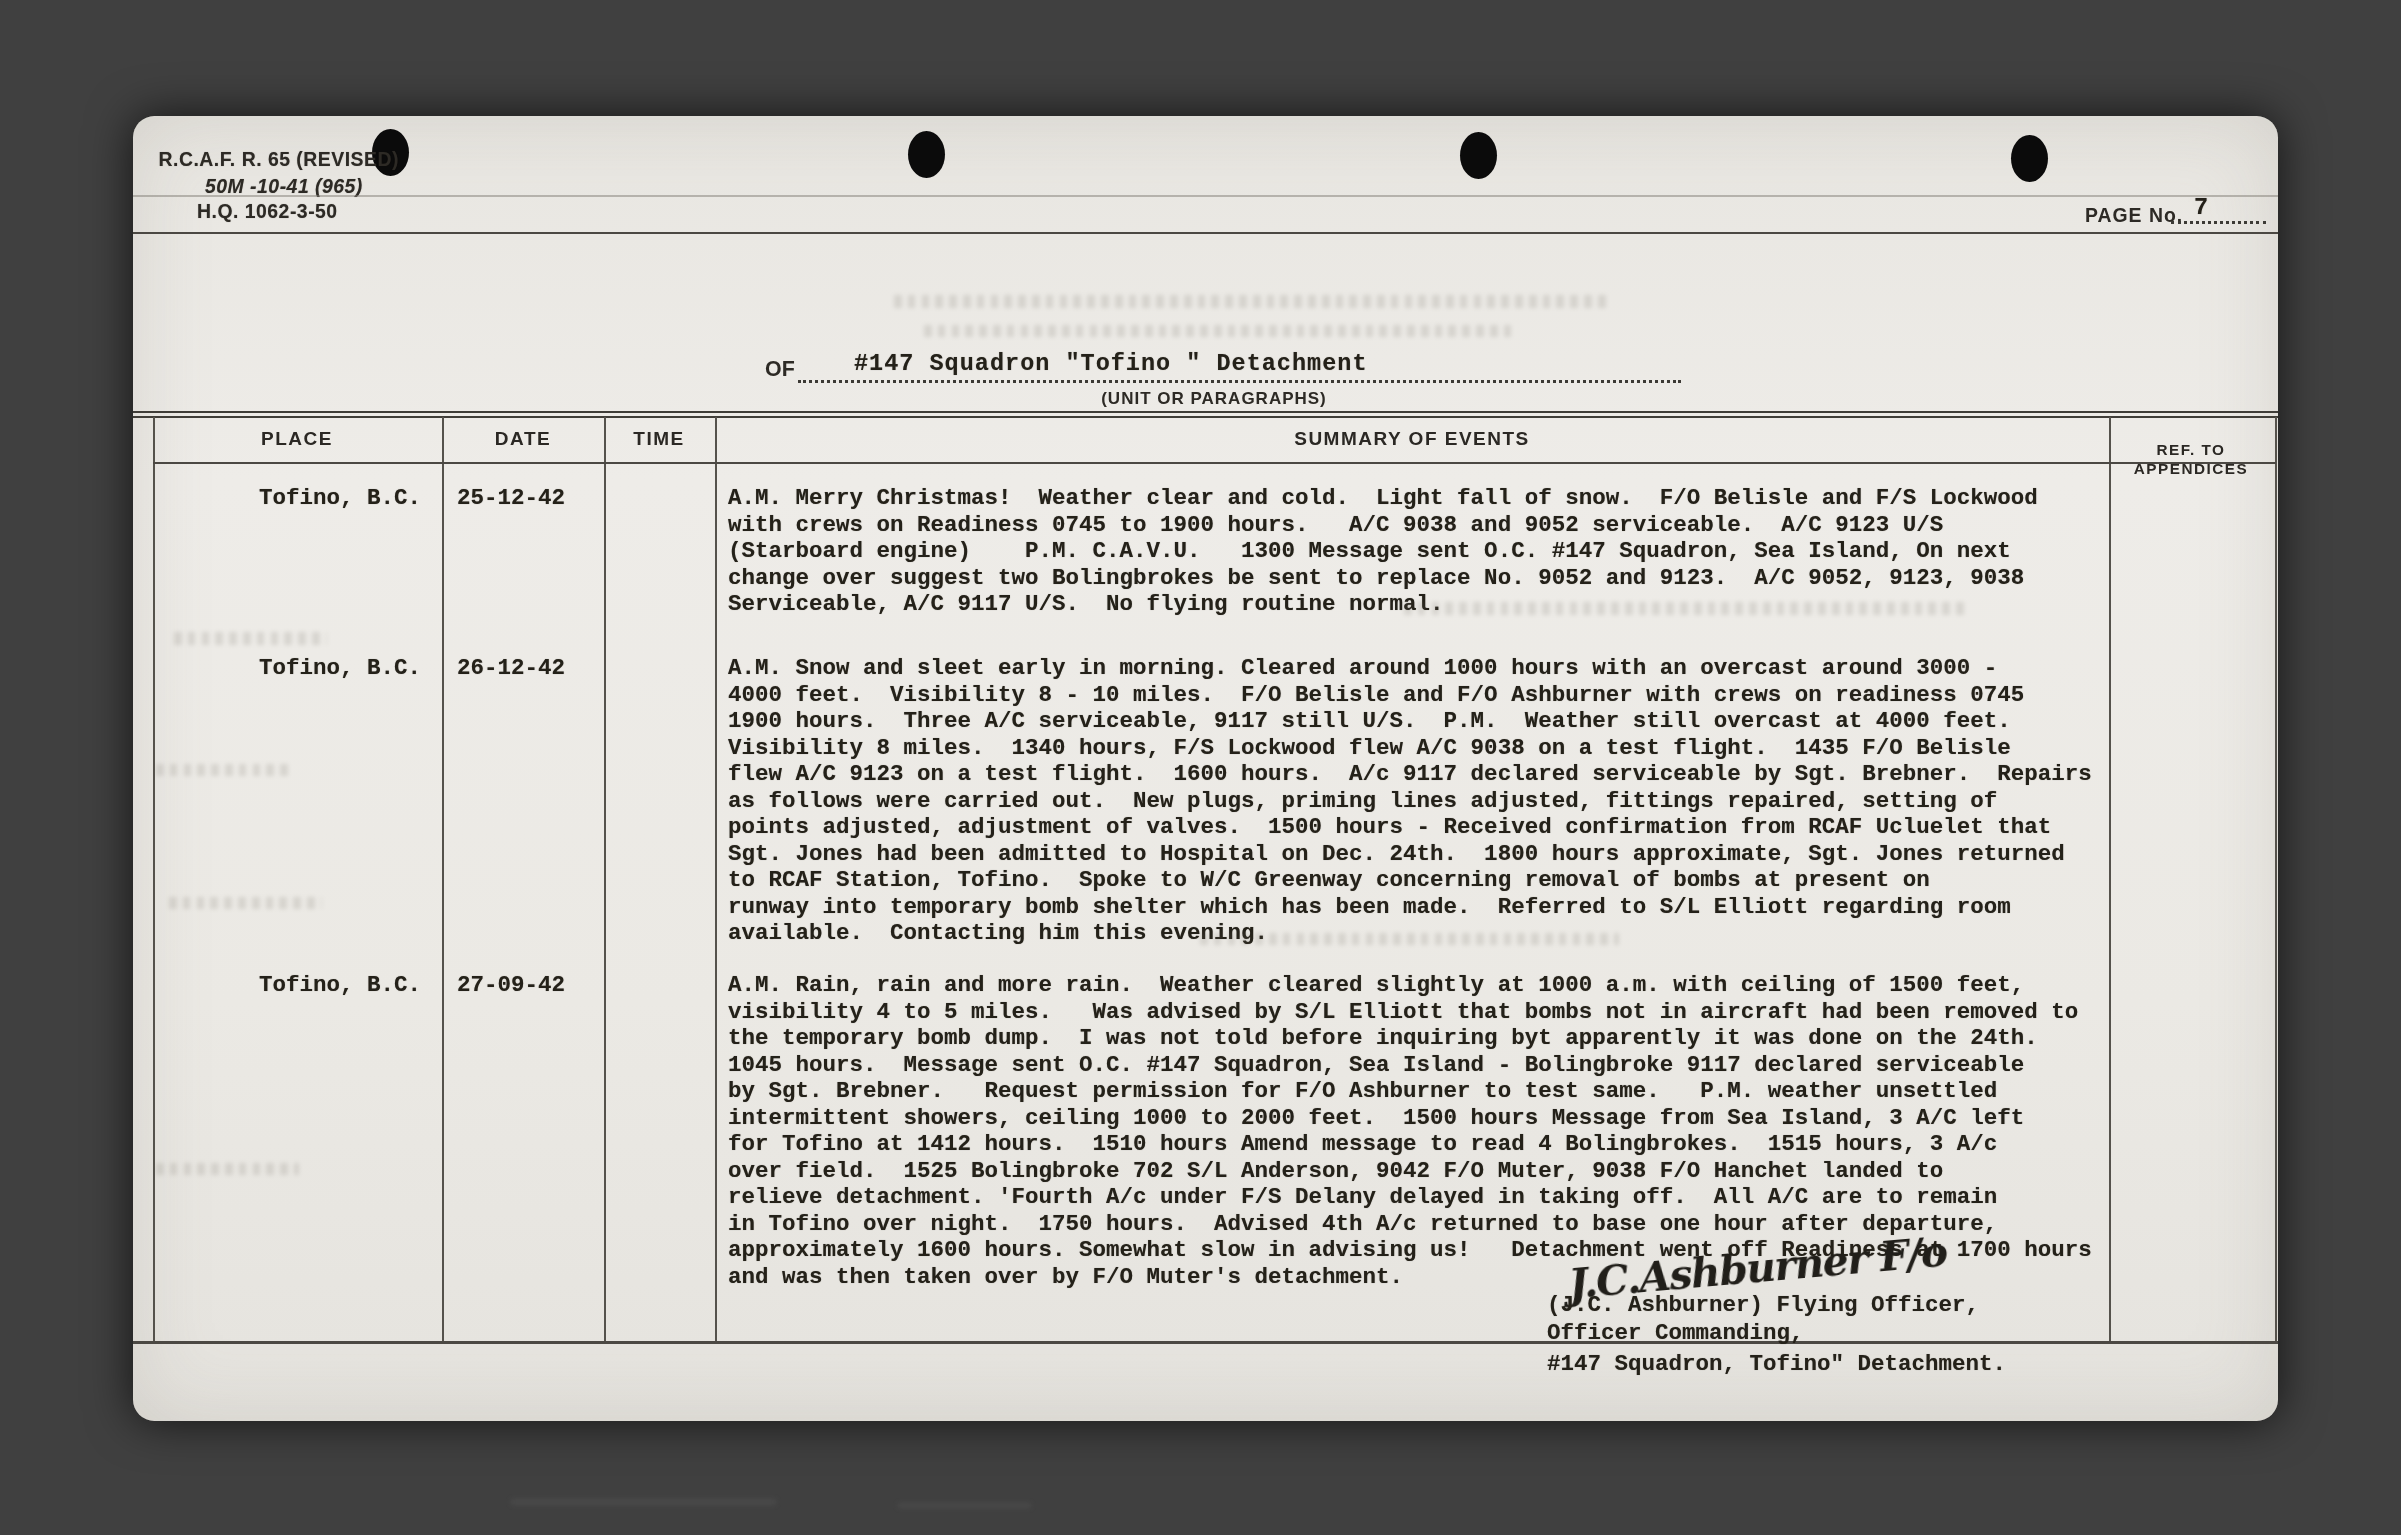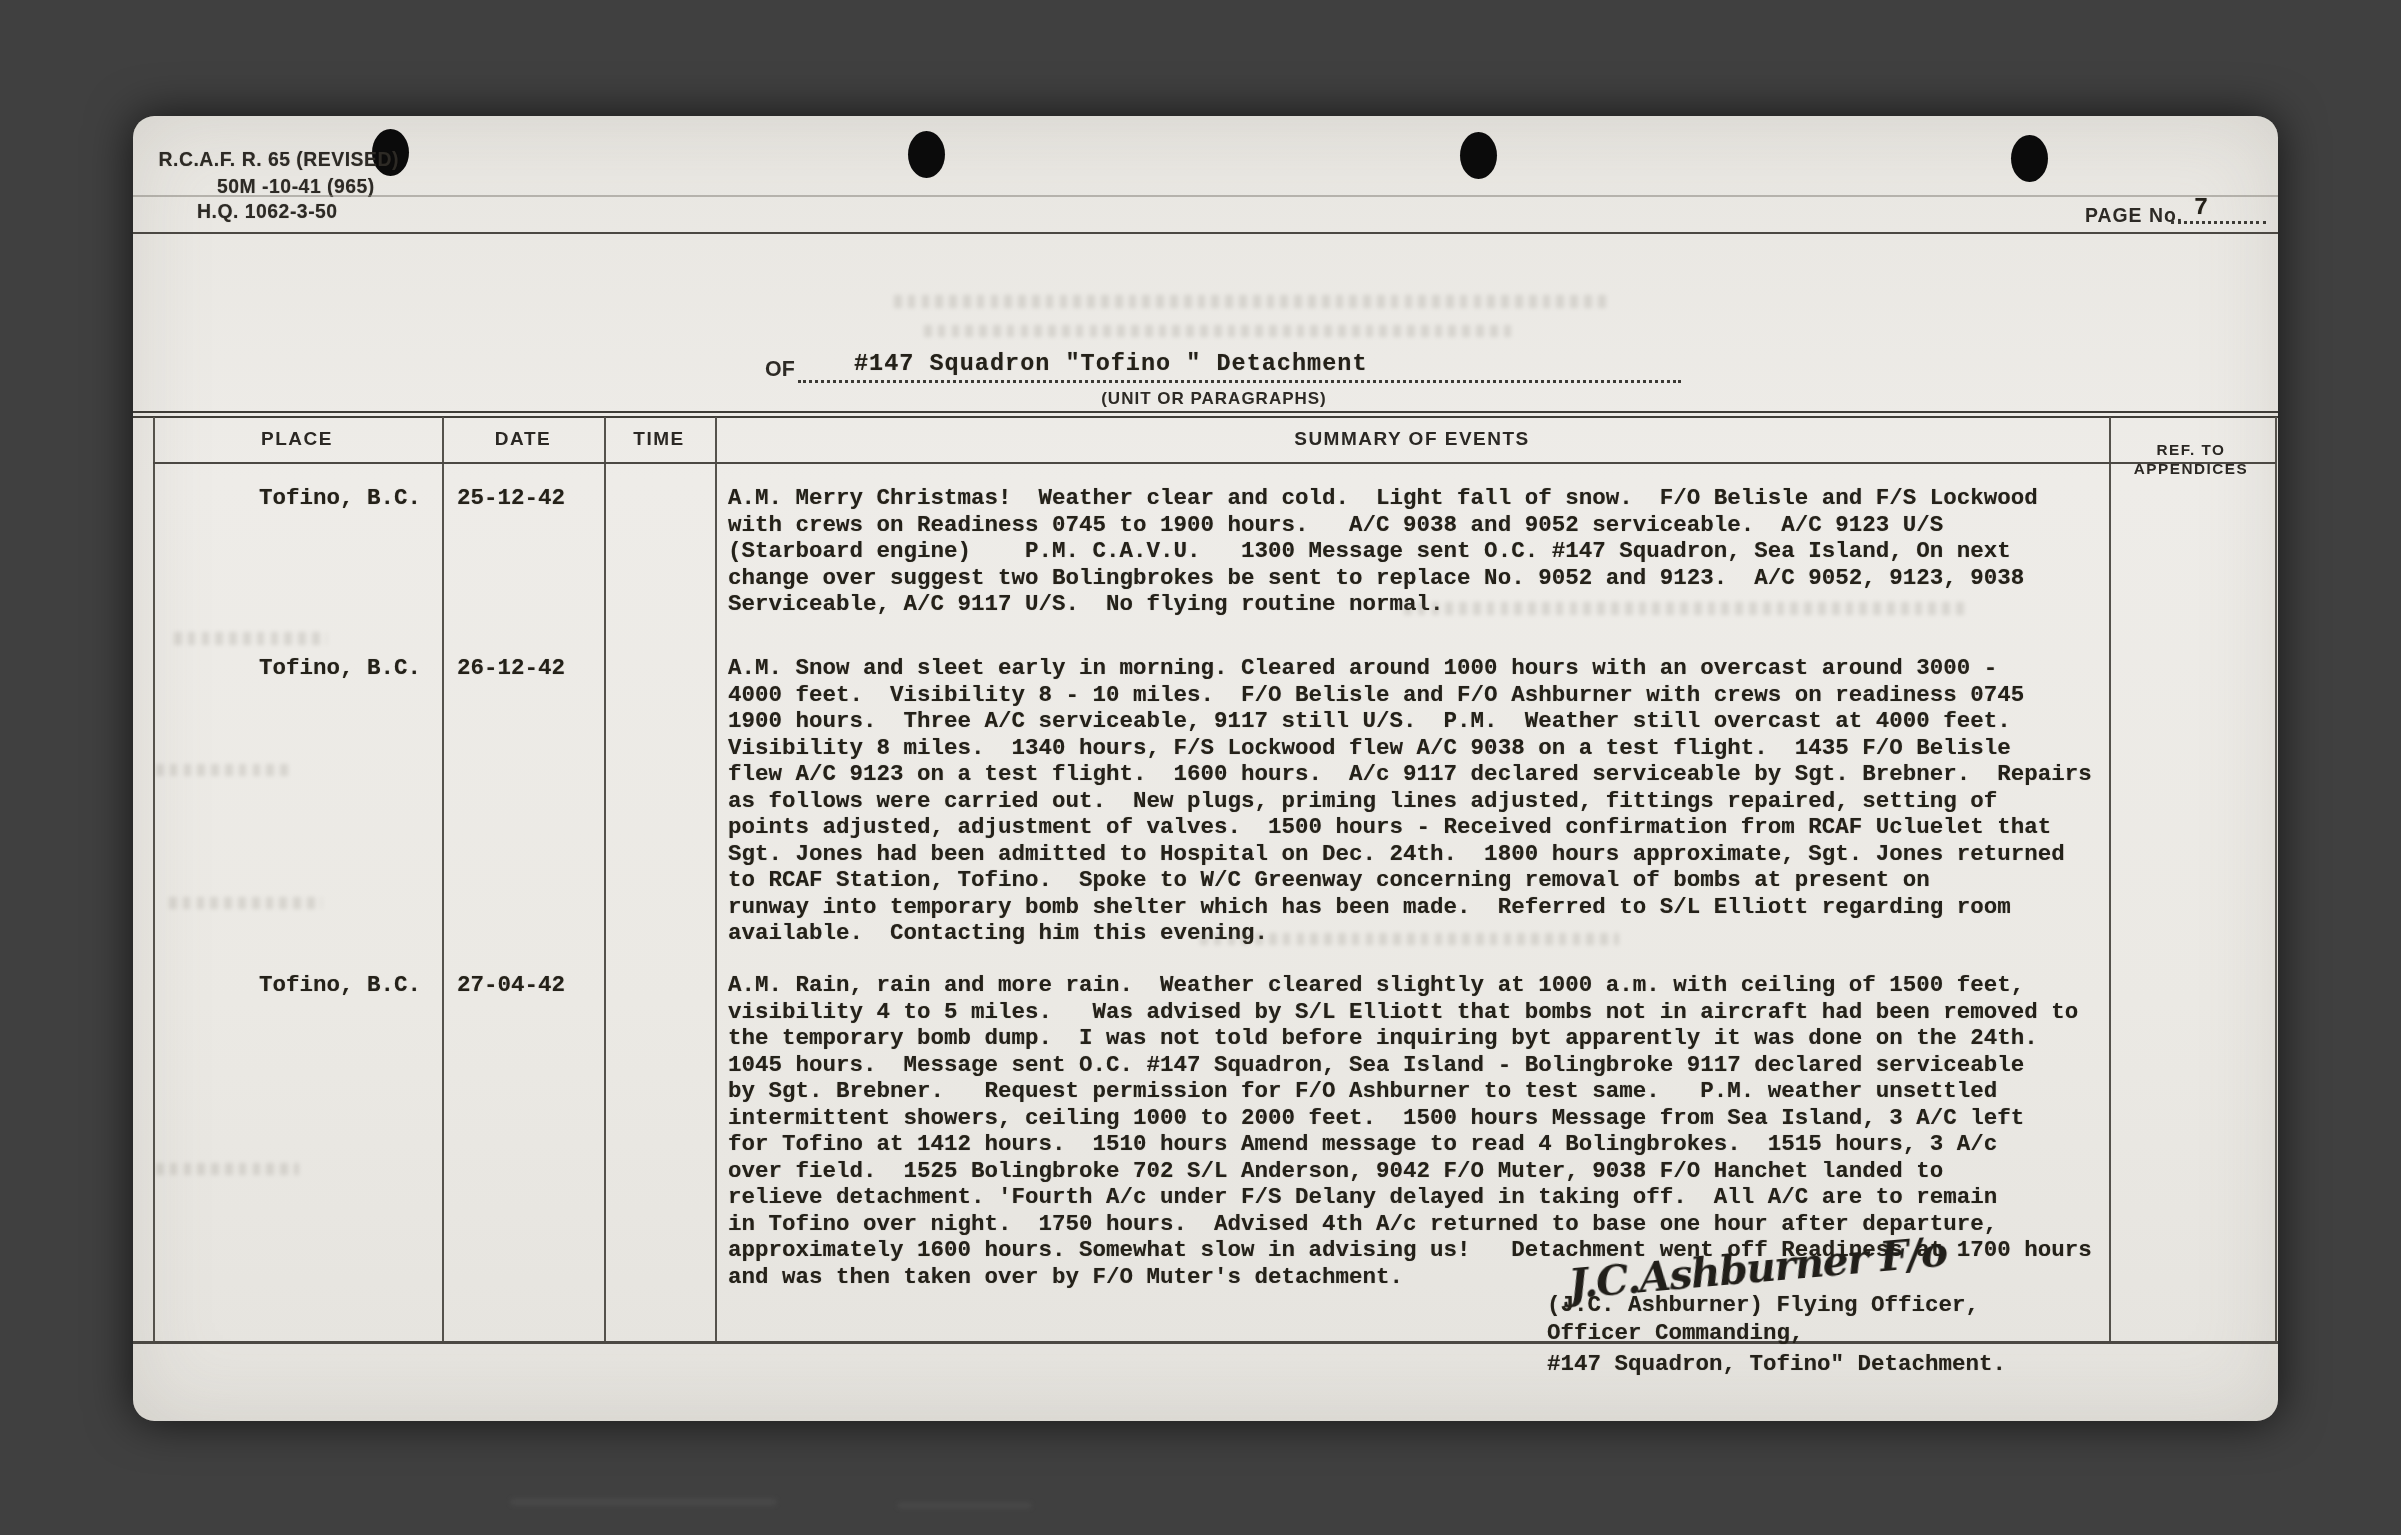--- a/index.html
+++ b/index.html
@@ -47,21 +47,21 @@
   <div class="stage-smudge" style="left:898px;top:1503px;width:133px;height:5.1px;"></div>
 
   <div class="card">
 
     <div class="hole" style="left:239px;top:13.3px;"></div>
     <div class="hole" style="left:775px;top:15.3px;"></div>
     <div class="hole" style="left:1327px;top:16.3px;"></div>
     <div class="hole" style="left:1878px;top:19.4px;"></div>
 
     <div class="abs sans formref ink" style="left:25.5px;top:32px;">R.C.A.F. R. 65 (REVISED)</div>
-    <div class="abs sans formref ink" style="left:84px;top:59px;">50M -10-41 (965)</div>
+    <div class="abs sans formref ink" style="left:72px;top:59px;font-style:italic;">50M -10-41 (965)</div>
     <div class="abs sans formref ink" style="left:64px;top:84px;">H.Q. 1062-3-50</div>
 
     <div class="rule faint" style="left:0;top:79px;width:2145px;height:1.5px;"></div>
     <div class="rule" style="left:0;top:116px;width:2145px;height:2px;"></div>
 
     <div class="abs sans pagelabel" style="left:1952px;top:88px;">PAGE No.</div>
     <div class="leader" style="left:2038px;top:79px;width:95px;height:25.5px;"></div>
     <div class="abs mono ink pagenum" style="left:2061px;top:78px;">7</div>
 
 
@@ -107,21 +107,21 @@
 Visibility 8 miles.  1340 hours, F/S Lockwood flew A/C 9038 on a test flight.  1435 F/O Belisle
 flew A/C 9123 on a test flight.  1600 hours.  A/c 9117 declared serviceable by Sgt. Brebner.  Repairs
 as follows were carried out.  New plugs, priming lines adjusted, fittings repaired, setting of
 points adjusted, adjustment of valves.  1500 hours - Received confirmation from RCAF Ucluelet that
 Sgt. Jones had been admitted to Hospital on Dec. 24th.  1800 hours approximate, Sgt. Jones returned
 to RCAF Station, Tofino.  Spoke to W/C Greenway concerning removal of bombs at present on
 runway into temporary bomb shelter which has been made.  Referred to S/L Elliott regarding room
 available.  Contacting him this evening.</div>
 
     <div class="abs mono ink body-line" style="left:126px;top:856px;">Tofino, B.C.</div>
-    <div class="abs mono ink body-line" style="left:324px;top:856px;">27-04-42</div>
+    <div class="abs mono ink body-line" style="left:324px;top:856px;">27-09-42</div>
     <div class="abs mono ink body-line pre" style="left:595px;top:856px;width:1378px;">A.M. Rain, rain and more rain.  Weather cleared slightly at 1000 a.m. with ceiling of 1500 feet,
 visibility 4 to 5 miles.   Was advised by S/L Elliott that bombs not in aircraft had been removed to
 the temporary bomb dump.  I was not told before inquiring byt apparently it was done on the 24th.
 1045 hours.  Message sent O.C. #147 Squadron, Sea Island - Bolingbroke 9117 declared serviceable
 by Sgt. Brebner.   Request permission for F/O Ashburner to test same.   P.M. weather unsettled
 intermittent showers, ceiling 1000 to 2000 feet.  1500 hours Message from Sea Island, 3 A/C left
 for Tofino at 1412 hours.  1510 hours Amend message to read 4 Bolingbrokes.  1515 hours, 3 A/c
 over field.  1525 Bolingbroke 702 S/L Anderson, 9042 F/O Muter, 9038 F/O Hanchet landed to
 relieve detachment. 'Fourth A/c under F/S Delany delayed in taking off.  All A/C are to remain
 in Tofino over night.  1750 hours.  Advised 4th A/c returned to base one hour after departure,

